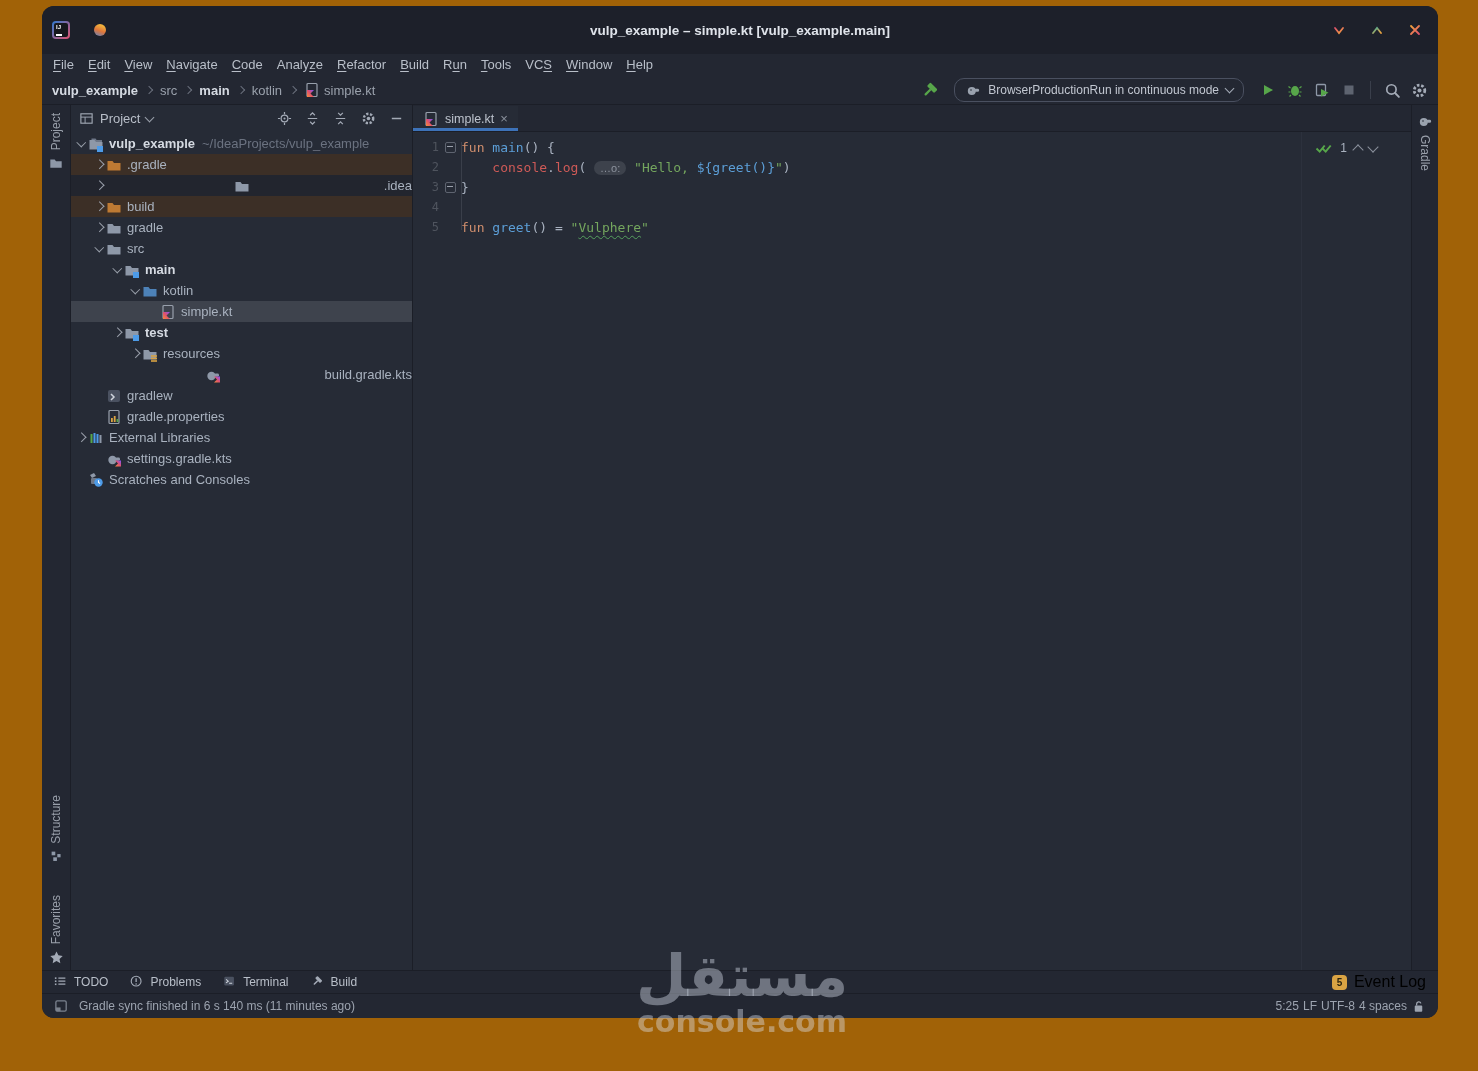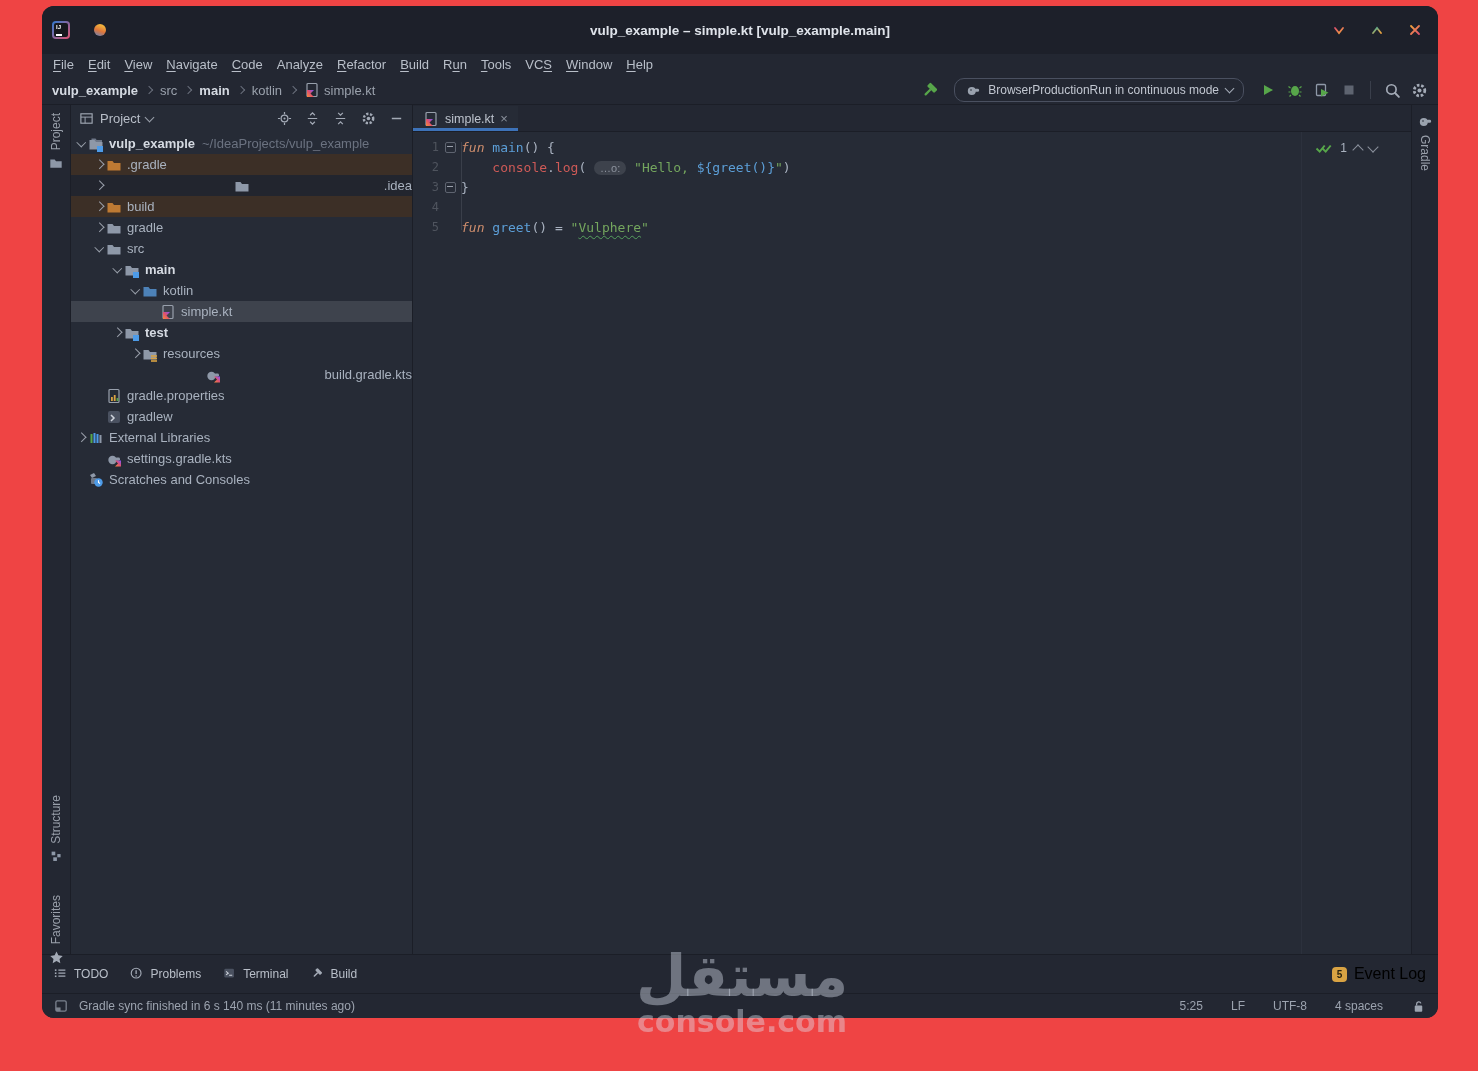--- a/index.html
+++ b/index.html
@@ -1,16 +1,16 @@
 <!DOCTYPE html>
 <html><head>
 <meta charset="utf-8">
 <style>
   html,body{margin:0;padding:0;background:#000;}
-  .stage{position:relative;width:1478px;height:1071px;background:#ef4444;overflow:hidden;
+  .stage{position:relative;width:1478px;height:1071px;background:#a16207;overflow:hidden;
          font-family:"Liberation Sans",sans-serif;-webkit-font-smoothing:antialiased;}
   .window{position:absolute;left:42px;top:6px;width:1396px;height:1012px;background:#232732;
           border-radius:12px;overflow:hidden;display:flex;flex-direction:column;}
   
   .titlebar{height:48px;background:#1d202a;display:flex;align-items:center;position:relative;flex:0 0 auto;}
   .app-icon{width:18px;height:18px;margin-left:10px;border-radius:4px;background:linear-gradient(135deg,#2E7BD1,#E0526D);position:relative;}
   .app-icon i{position:absolute;inset:2px;background:#16181d;border-radius:2px;}
   .app-icon b{position:absolute;left:4px;top:3px;color:#fff;font-size:6px;font-weight:bold;font-style:normal;}
   .app-icon u{position:absolute;left:4px;bottom:3px;width:6px;height:2px;background:#fff;text-decoration:none;}
   .orange-dot{width:12px;height:12px;border-radius:50%;margin-left:24px;background:linear-gradient(200deg,#F2B13C 20%,#E0763A 55%,#5E83C0);}
@@ -72,45 +72,45 @@
                font-family:"DejaVu Sans Mono",monospace;font-size:13px;}
   .code-scroll{position:absolute;inset:0;padding-top:5px;}
   .code-line{height:20px;display:flex;align-items:center;}
   .ln{width:26px;text-align:right;color:#4F545E;font-size:12px;flex:0 0 auto;}
   .fold-col{width:22px;flex:0 0 auto;display:flex;align-items:center;justify-content:center;position:relative;}
   .fold-box{width:9px;height:9px;border:1px solid #5E6470;border-radius:2px;background:#262B36;position:relative;z-index:2;}
   .fold-box::after{content:"";position:absolute;left:1.5px;right:1.5px;top:3.5px;height:1px;background:#9AA0AB;}
   .code-text{white-space:pre;}
   .fold-line{position:absolute;left:48px;top:10px;bottom:0;width:1px;background:#3A3F4A;height:88px;z-index:1;}
   .margin-guide{position:absolute;top:0;bottom:0;left:888px;width:1px;background:#31364233;background:#313642;opacity:.6;}
-  .tk-kw{color:#CF8E6D;font-style:italic;}
+  .tk-kw{color:#CF8E6D;}
   .tk-fn{color:#5C9FD8;}
   .tk-pu{color:#A9B2C0;}
   .tk-err{color:#CE5A57;}
   .tk-str{color:#74A65E;}
   .tk-tpl{color:#5C9FD8;}
   .tk-typo{text-decoration:underline wavy #55A05F 1px;text-underline-offset:3px;}
   .tk-hint{background:#3D424C;color:#8D939E;border-radius:7px;padding:1px 6px;font-size:11px;
            font-family:"Liberation Sans",sans-serif;}
   .inspect{position:absolute;top:8px;right:34px;display:flex;align-items:center;gap:7px;z-index:3;}
   .inspect .cnt{color:#A9B2BF;font-size:12px;font-family:"Liberation Sans",sans-serif;}
   .insp-chev{width:7px;height:7px;border-right:1.6px solid #8A919C;border-bottom:1.6px solid #8A919C;cursor:pointer;}
   .insp-up{transform:rotate(-135deg);margin-top:3px;}
   .insp-down{transform:rotate(45deg);margin-top:-2px;}
   
   .bottombar{height:22px;background:#232732;border-top:1px solid #1b1e27;display:flex;align-items:center;
-             padding:8px 12px;gap:22px;flex:0 0 auto;}
+             padding:0 12px;gap:22px;flex:0 0 auto;}
   .bb-item{display:flex;align-items:center;gap:6px;color:#B9BFC9;font-size:12px;cursor:pointer;}
   .bb-right{margin-left:auto;display:flex;align-items:center;gap:7px;cursor:pointer;}
   .ev-badge{width:15px;height:15px;border-radius:4px;background:#D9A343;color:#2b2410;font-weight:bold;
             font-size:10px;display:flex;align-items:center;justify-content:center;}
   .statusbar{height:24px;background:#232732;border-top:1px solid #1b1e27;display:flex;align-items:center;
              padding:0 12px;color:#9CA3AF;font-size:12px;flex:0 0 auto;}
   .sb-msg{margin-left:10px;cursor:pointer;}
-  .sb-right{margin-left:auto;display:flex;align-items:center;gap:28px;}
+  .sb-right{margin-left:auto;display:flex;align-items:center;gap:4px;}
   .sb-item{cursor:pointer;}
   
   .watermark{position:absolute;left:570px;top:946px;width:344px;text-align:center;z-index:10;
              color:rgba(226,232,244,.40);pointer-events:none;}
   .wm-ar{font-family:"DejaVu Sans",sans-serif;font-size:58px;font-weight:bold;line-height:60px;}
   .wm-en{font-family:"DejaVu Sans",sans-serif;font-size:30px;font-weight:bold;line-height:32px;}
   svg{display:block;}
 </style>
 </head>
 <body>
@@ -503,37 +503,37 @@
                   <rect x="9.5" y="6.5" width="4.5" height="3.2" rx="1.4" fill="#8E98A8"></rect>
                   <path d="M9 9.5h6v6H9l3-3z" fill="url(#kgrad)"></path>
                 </svg>
               </span>
               <span class="t-label">build.gradle.kts</span>
             </div>
             <div class="tree-row" style="padding-left: 21px;">
               <span class="t-chev"></span>
               <span class="t-icon">
                 <svg width="16" height="16" viewBox="0 0 16 16">
+                  <rect x="2" y="2" width="12" height="12" rx="2" fill="#4A5160"></rect>
+                  <polyline points="5,6 8,9 5,12" fill="none" stroke="#CFD4DC" stroke-width="1.5"></polyline>
+                </svg>
+              </span>
+              <span class="t-label">gradlew</span>
+            </div>
+            <div class="tree-row" style="padding-left: 21px;">
+              <span class="t-chev"></span>
+              <span class="t-icon">
+                <svg width="16" height="16" viewBox="0 0 16 16">
                   <rect x="3" y="1.5" width="10" height="13" rx="1" fill="none" stroke="#98A0AC" stroke-width="1.2"></rect>
                   <rect x="5" y="9" width="1.8" height="4" fill="#D9A343"></rect>
                   <rect x="7.8" y="7" width="1.8" height="6" fill="#D9A343"></rect>
                   <rect x="10.6" y="10" width="1.8" height="3" fill="#57A64A"></rect>
                 </svg>
               </span>
               <span class="t-label">gradle.properties</span>
-            </div>
-            <div class="tree-row" style="padding-left: 21px;">
-              <span class="t-chev"></span>
-              <span class="t-icon">
-                <svg width="16" height="16" viewBox="0 0 16 16">
-                  <rect x="2" y="2" width="12" height="12" rx="2" fill="#4A5160"></rect>
-                  <polyline points="5,6 8,9 5,12" fill="none" stroke="#CFD4DC" stroke-width="1.5"></polyline>
-                </svg>
-              </span>
-              <span class="t-label">gradlew</span>
             </div>
             <div class="tree-row" style="padding-left: 3px;">
               <span class="t-chev">
                 <i class="right"></i>
               </span>
               <span class="t-icon">
                 <svg width="16" height="16" viewBox="0 0 16 16">
                   <rect x="2.5" y="4" width="2" height="9" fill="#57A64A"></rect>
                   <rect x="5.5" y="3" width="2" height="10" fill="#4D9BE8"></rect>
                   <rect x="8.5" y="4" width="2" height="9" fill="#4D9BE8"></rect>

